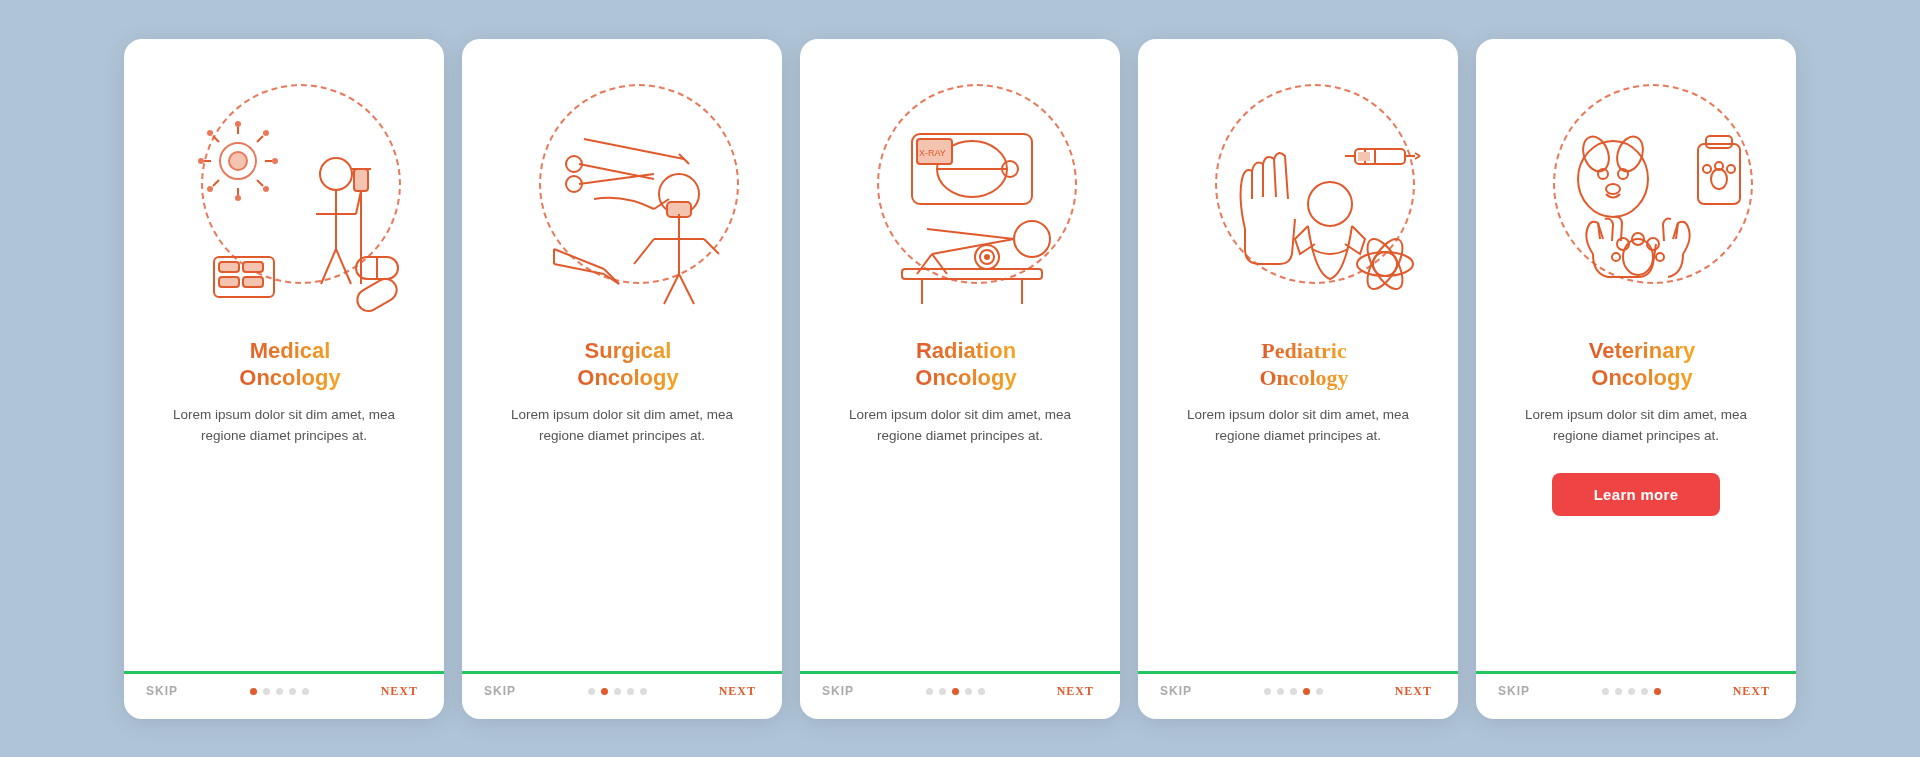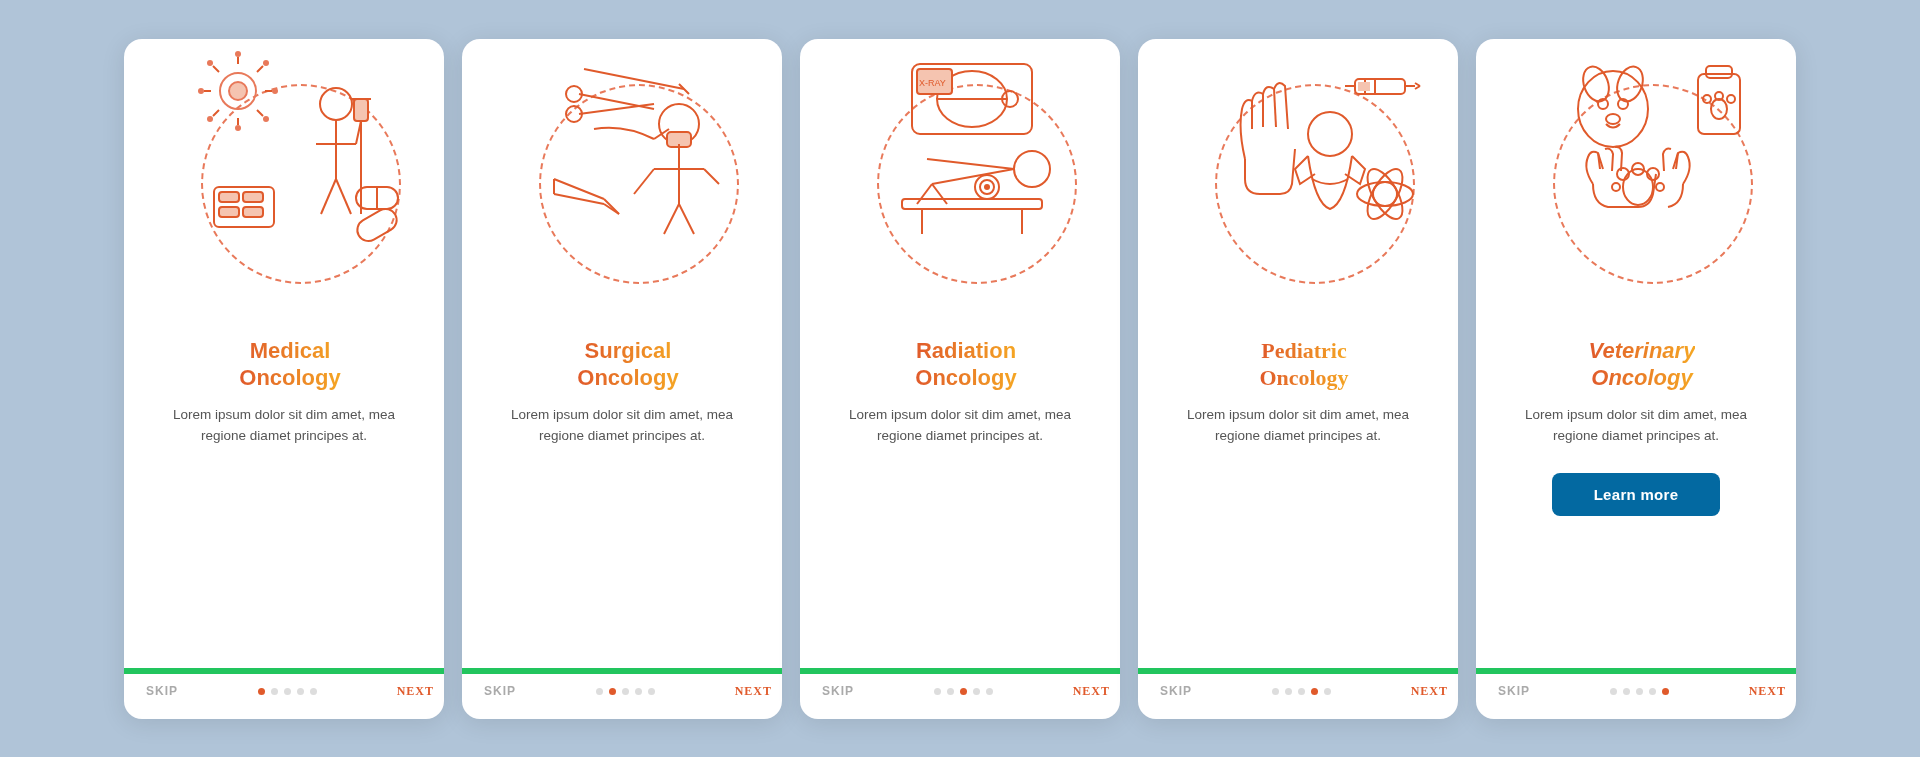--- a/index.html
+++ b/index.html
@@ -30,21 +30,21 @@
       align-items: center;
       padding: 0 0 20px 0;
       box-shadow: 0 4px 24px rgba(0,0,0,0.10);
       position: relative;
       overflow: hidden;
     }
     .card-illustration {
       width: 100%;
       height: 290px;
       display: flex;
-      align-items: flex-start;
+      align-items: flex-end;
       justify-content: center;
       position: relative;
       margin-left: 34px;
     }
     .dashed-circle {
       position: absolute;
       width: 200px;
       height: 200px;
       border-radius: 50%;
       border: 2.5px dashed #e8795a;
@@ -65,39 +65,39 @@
       line-height: 1.25;
     }
     .card-body {
       font-size: 13.5px;
       color: #555;
       text-align: center;
       margin: 0 28px 26px 28px;
       line-height: 1.6;
     }
     .learn-more-btn {
-      background: #0369a1;
+      background: #ef4444;
       color: #fff;
       border: none;
       border-radius: 8px;
       padding: 13px 42px;
       font-size: 15px;
       font-weight: 600;
       cursor: pointer;
       margin-bottom: 18px;
       letter-spacing: 0.3px;
     }
     .card-footer {
       display: flex;
       align-items: center;
       justify-content: space-between;
       width: 100%;
-      padding: 10px 10px 0 22px;
+      padding: 10px 26px 0 22px;
       margin-top: auto;
-      border-top: 6px solid #22c55e;
+      border-top: 3px solid #22c55e;
     }
     .footer-skip {
       font-size: 12px;
       font-weight: 700;
       color: #aaa;
       letter-spacing: 1px;
     }
     .footer-next {
       font-size: 12px;
       font-weight: 700;
@@ -413,21 +413,21 @@
 
           <ellipse cx="100" cy="148" rx="15" ry="18"></ellipse>
           <circle cx="85" cy="135" r="6"></circle>
           <circle cx="100" cy="130" r="6"></circle>
           <circle cx="115" cy="135" r="6"></circle>
           <circle cx="78" cy="148" r="4"></circle>
           <circle cx="122" cy="148" r="4"></circle>
         </g>
       </svg>
     </div>
-    <div class="card-title title-gradient" style="white-space:pre-line;font-style:italic;">Veterinary
+    <div class="card-title title-gradient" style="white-space:pre-line;">Veterinary
 Oncology</div>
     <div class="card-body">Lorem ipsum dolor sit dim amet, mea regione diamet principes at.</div>
     <div style="display:flex;justify-content:center;width:100%;margin-bottom:10px;">
       <button class="learn-more-btn">Learn more</button>
     </div>
     <div class="card-footer">
       <span class="footer-skip">SKIP</span>
       <div class="dots">
         <div class="dot"></div>
         <div class="dot"></div>

